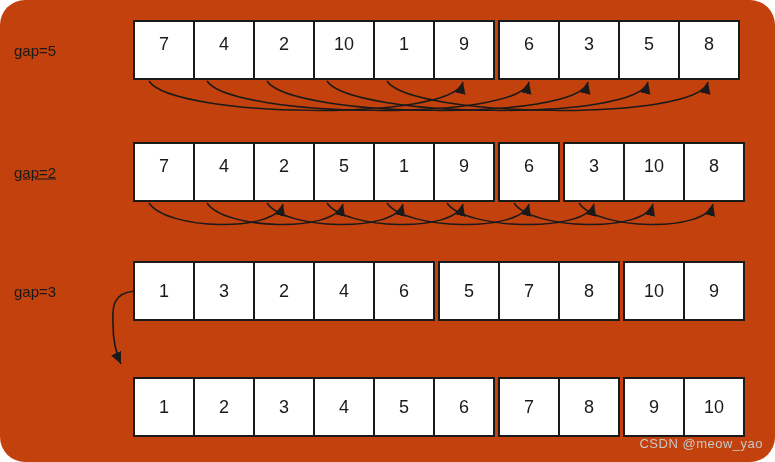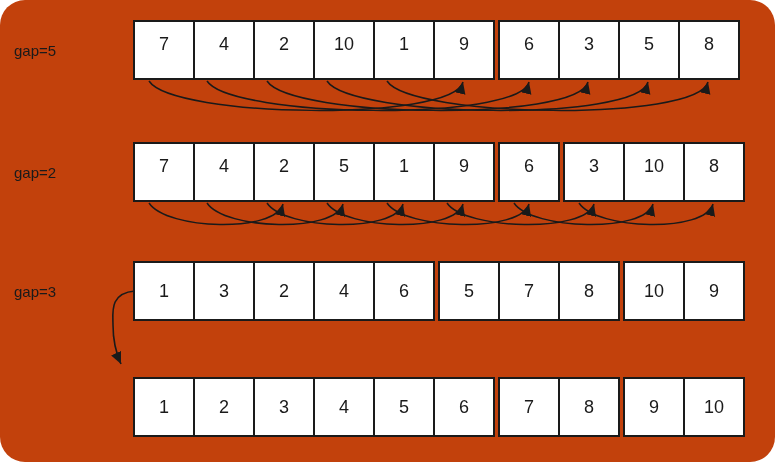--- a/index.html
+++ b/index.html
@@ -89,21 +89,21 @@
             <span>3</span>
           </div>
           <div class="cell">
             <span>5</span>
           </div>
           <div class="cell">
             <span>8</span>
           </div>
         </div>
       </div>
-      <div class="gap-label" style="top: 172px;">gap=2</div>
+      <div class="gap-label" style="top: 172px; text-decoration: underline;">gap=2</div>
       <div class="array-row row-shift-up" style="left: 133px; top: 142px;">
         <div class="cell-group">
           <div class="cell">
             <span>7</span>
           </div>
           <div class="cell">
             <span>4</span>
           </div>
           <div class="cell">
             <span>2</span>
@@ -207,13 +207,14 @@
           <div class="cell">
             <span>9</span>
           </div>
           <div class="cell">
             <span>10</span>
           </div>
         </div>
       </div>
     </div>
 
+  <div class="watermark" style="color: rgb(200, 200, 200);">CSDN @meow_yao</div>
 </div>
 
 </body></html>

